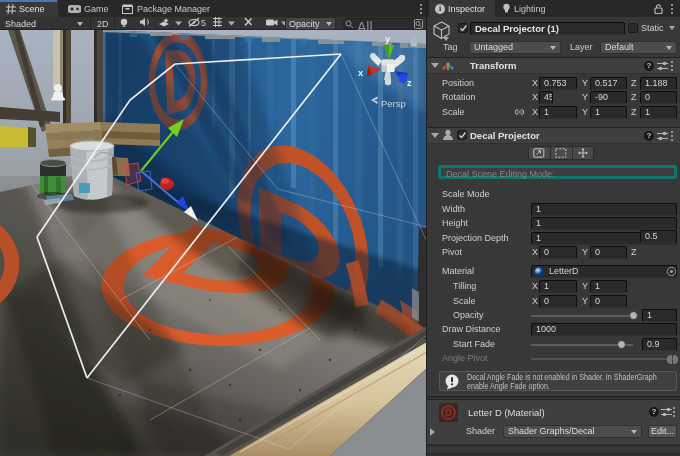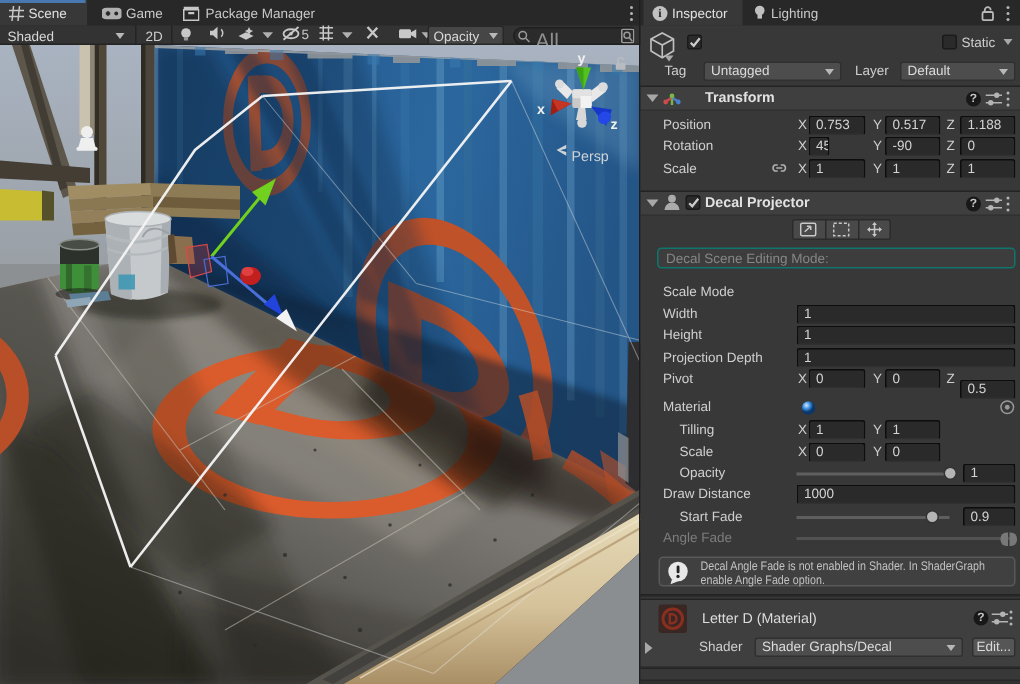--- a/index.html
+++ b/index.html
@@ -385,20 +385,21 @@
 
     <svg class="abs" style="left:5px;top:21px" width="19" height="19" viewBox="0 0 19 19">
       <path d="M9.5 1 L17 5 V13 L9.5 17.5 L2 13 V5 Z" fill="none" stroke="#c0c0c0" stroke-width="1.1"></path>
       <path d="M2 5 L9.5 9 L17 5 M9.5 9 V17.5" fill="none" stroke="#c0c0c0" stroke-width="1.1"></path>
     </svg>
     <div class="fold" style="left:16px;top:37px;border-left-width:3.5px;border-right-width:3.5px;border-top-width:4px"></div>
     <div class="cb" style="left:31px;top:23px"></div>
     <svg class="abs" style="left:32px;top:24px" width="9" height="9" viewBox="0 0 9 9">
       <path d="M1.5 4.5 L3.5 6.5 L7.5 1.5" stroke="#cdcdcd" stroke-width="1.5" fill="none"></path>
     </svg>
+    <div class="fld" style="left:43px;top:22px;width:155px;font-weight:bold;color:#e4e4e4;line-height:12px;font-size:9.5px">Decal Projector (1)</div>
     <div class="cb" style="left:201px;top:23px"></div>
     <div class="lbl" style="left:214px;top:22px">Static</div>
     <div class="fold" style="left:242px;top:26px;border-left-width:3.5px;border-right-width:3.5px;border-top-width:4px"></div>
     <div class="lbl" style="left:16px;top:41px">Tag</div>
     <div class="drop" style="left:42px;top:41px;width:92px">Untagged</div>
     <div class="lbl" style="left:143px;top:41px">Layer</div>
     <div class="drop" style="left:173px;top:41px;width:77px">Default</div>
 
     <div class="hdr" style="top:57px;height:17px"></div>
     <div class="fold" style="left:4px;top:63px"></div>
@@ -471,38 +472,39 @@
       <path d="M3.5 6.5 L7.5 2.8 M7.5 2.8 h-2.6 M7.5 2.8 v2.6" stroke="#c8c8c8" fill="none"></path>
     </svg>
     <svg class="abs" style="left:128px;top:148px" width="12" height="10" viewBox="0 0 12 10">
       <rect x="0.8" y="0.8" width="10" height="8.4" fill="none" stroke="#c8c8c8" stroke-dasharray="2 1.4"></rect>
     </svg>
     <svg class="abs" style="left:150px;top:148px" width="12" height="10" viewBox="0 0 12 10">
       <path d="M6 1 V9 M2 5 H10" stroke="#c8c8c8"></path>
       <path d="M6 0 l1.6 2 h-3.2 z M6 10 l1.6-2 h-3.2 z M1 5 l2-1.6 v3.2 z M11 5 l-2-1.6 v3.2 z" fill="#c8c8c8"></path>
     </svg>
 
-    <div class="abs" style="left:11px;top:165px;width:239px;height:14px;background:#3d3d3d;border:1px solid #0f766e;border-radius:3px;font-size:9px;color:#868686;line-height:12px;padding:0 5px">Decal Scene Editing Mode:</div>
+    <div class="abs" style="left:11px;top:165px;width:239px;height:14px;background:#3d3d3d;border:3px solid #0f766e;border-radius:3px;font-size:9px;color:#868686;line-height:12px;padding:0 5px">Decal Scene Editing Mode:</div>
 
     <div class="lbl" style="left:15px;top:188px">Scale Mode</div>
     <div class="lbl" style="left:15px;top:202.5px">Width</div>
     <div class="fld" style="left:104px;top:202.5px;width:146px">1</div>
     <div class="lbl" style="left:15px;top:217px">Height</div>
     <div class="fld" style="left:104px;top:217px;width:146px">1</div>
     <div class="lbl" style="left:15px;top:231.5px">Projection Depth</div>
     <div class="fld" style="left:104px;top:231.5px;width:146px">1</div>
     <div class="lbl" style="left:15px;top:246px">Pivot</div>
     <div class="lbl" style="left:105px;top:246px">X</div>
     <div class="fld" style="left:112px;top:246px;width:38px">0</div>
     <div class="lbl" style="left:155px;top:246px">Y</div>
     <div class="fld" style="left:163px;top:246px;width:37px">0</div>
     <div class="lbl" style="left:204px;top:246px">Z</div>
-    <div class="fld" style="left:213px;top:253px;width:37px">0.5</div>
+    <div class="fld" style="left:213px;top:230px;width:37px">0.5</div>
 
     <div class="lbl" style="left:15px;top:265px">Material</div>
+    <div class="fld" style="left:104px;top:265px;width:146px;padding-left:17px">LetterD</div>
     <svg class="abs" style="left:107px;top:267px" width="10" height="10" viewBox="0 0 10 10">
       <defs>
         <radialGradient id="mg" cx="35%" cy="30%">
           <stop offset="0%" stop-color="#cfe8ff"></stop>
           <stop offset="55%" stop-color="#3b8de0"></stop>
           <stop offset="100%" stop-color="#0b3668"></stop>
         </radialGradient>
       </defs>
       <circle cx="5" cy="5" r="4.5" fill="url(#mg)"></circle>
     </svg>
@@ -528,21 +530,21 @@
     <div class="fld" style="left:215px;top:308.5px;width:35px">1</div>
 
     <div class="lbl" style="left:15px;top:323px">Draw Distance</div>
     <div class="fld" style="left:104px;top:323px;width:146px">1000</div>
 
     <div class="lbl" style="left:26px;top:337.5px">Start Fade</div>
     <div class="abs" style="left:104px;top:343.5px;width:102px;height:2px;background:#5e5e5e"></div>
     <div class="abs" style="left:190px;top:339.5px;width:9px;height:9px;border-radius:50%;background:#b4b4b4;border:1px solid #333"></div>
     <div class="fld" style="left:215px;top:337.5px;width:35px">0.9</div>
 
-    <div class="lbl" style="left:15px;top:352px;color:#7c7c7c">Angle Fade</div>
+    <div class="lbl" style="left:15px;top:352px;color:#7c7c7c">Angle Pivot</div>
     <div class="abs" style="left:104px;top:358px;width:146px;height:2px;background:#525252"></div>
     <div class="abs" style="left:240px;top:354.5px;width:5px;height:9px;background:#787878;border-radius:4px 0 0 4px"></div>
     <div class="abs" style="left:246px;top:354.5px;width:5px;height:9px;background:#787878;border-radius:0 4px 4px 0"></div>
 
     <div class="abs" style="left:12px;top:371px;width:238px;height:20px;background:#404040;border:1px solid #595959;border-radius:3px"></div>
     <svg class="abs" style="left:17px;top:373.5px" width="17" height="16" viewBox="0 0 17 16">
       <circle cx="8" cy="7" r="6.5" fill="#e8e8e8"></circle>
       <path d="M4 12 L3 15.5 L8.5 13.4 z" fill="#e8e8e8"></path>
       <rect x="7.1" y="3" width="1.9" height="5.2" rx="0.9" fill="#222"></rect>
       <circle cx="8" cy="10.3" r="1.1" fill="#222"></circle>

